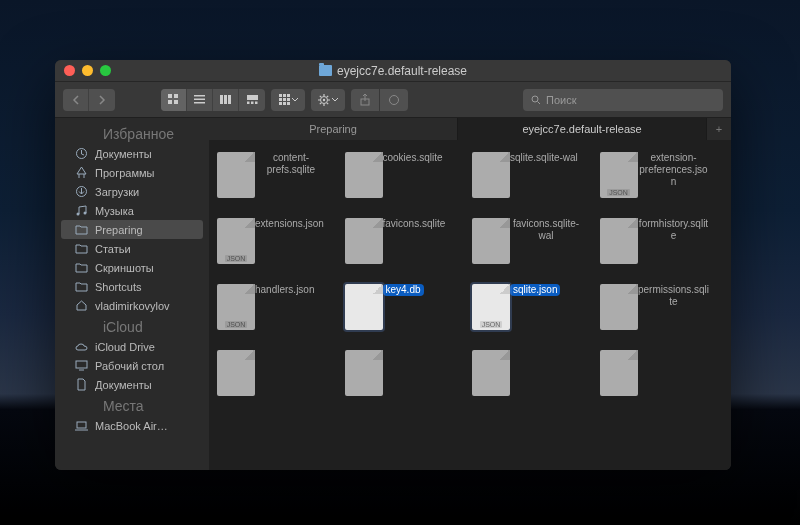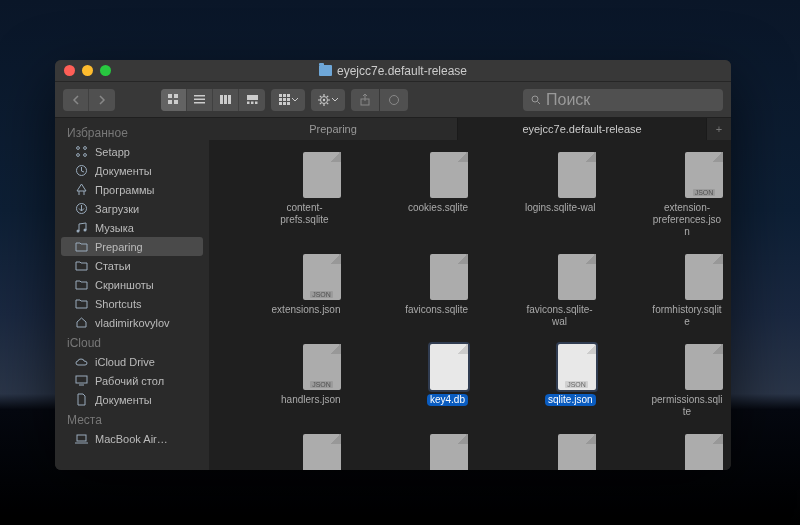--- a/index.html
+++ b/index.html
@@ -69,50 +69,50 @@
   .tool-btn { width:34px; height:22px; background:#505050; border-radius:4px; display:flex; align-items:center; justify-content:center; color:#b8b8b8; gap:2px; }
   .action-btns { display:flex; gap:1px; }
   .action-btn { width:28px; height:22px; background:#505050; display:flex; align-items:center; justify-content:center; color:#777; }
   .action-btn:first-child { border-radius: 4px 0 0 4px; }
   .action-btn:last-child { border-radius: 0 4px 4px 0; }
   .spacer { flex:1; }
   .search {
     width: 200px; height: 22px;
     background: #505050; border-radius: 4px;
     display:flex; align-items:center; padding: 0 8px; gap:5px;
-    color: #999; font-size: 16px;
+    color: #999; font-size: 11px;
   }
   .body { flex:1; display:flex; overflow:hidden; }
   .sidebar {
     width: 154px;
     background: #2a2a2a;
     padding: 4px 0;
     overflow-y: auto;
     font-size: 11px;
     color: #aaa;
   }
-  .sb-header { padding: 4px 12px 2px; font-size: 12px; color: #777; }
+  .sb-header { padding: 4px 12px 2px; font-size: 14px; color: #777; margin-left: 36px; }
   .sb-item { padding: 3px 12px 3px 20px; display:flex; align-items:center; gap:7px; color:#bbb; cursor:default;}
   .sb-item.active { background:#4a4a4a; border-radius:3px; margin:0 6px; padding-left:14px;}
   .sb-icon { width:13px; height:13px; display:flex; align-items:center; justify-content:center; color:#8aa; font-size:11px; flex-shrink:0;}
   .content { flex:1; display:flex; flex-direction:column; background:#1f1f1f; }
   .tabs { height:22px; background:#2a2a2a; display:flex; align-items:stretch; font-size:11px; }
   .tab { flex:1; display:flex; align-items:center; justify-content:center; color:#999; border-right:1px solid #1a1a1a; position:relative;}
   .tab.active { background:#1f1f1f; color:#ccc; }
   .tab-add { width:24px; display:flex; align-items:center; justify-content:center; color:#777; }
   .files {
     flex:1; overflow-y:auto;
     padding: 8px 6px;
     display:grid;
     grid-template-columns: repeat(4, 1fr);
     gap: 8px 0;
     align-content: start;
   }
   .file {
-    display:flex; flex-direction:column; align-items:flex-end;
+    display:flex; flex-direction:row; align-items:flex-start;
     padding: 4px 2px;
     font-size: 10px;
     color: #aaa;
     text-align:center;
   }
   .file-icon {
     width: 38px; height: 46px;
     background: #e8e8e8;
     border-radius: 2px;
     position: relative;
@@ -250,33 +250,20 @@
       <span>Поиск</span>
     </div>
   </div>
 
   <div class="body">
     <div class="sidebar" id="sidebar">
         <div class="sb-header">Избранное</div>
         <div class="sb-item">
           <span class="sb-icon">
             <svg width="13" height="13">
-              <g stroke="#9ab" fill="none">
-                <circle cx="3" cy="3" r="1.4"></circle>
-                <circle cx="10" cy="3" r="1.4"></circle>
-                <circle cx="3" cy="10" r="1.4"></circle>
-                <circle cx="10" cy="10" r="1.4"></circle>
-              </g>
-            </svg>
-          </span>
-          <span>Setapp</span>
-        </div>
-        <div class="sb-item">
-          <span class="sb-icon">
-            <svg width="13" height="13">
               <circle cx="6.5" cy="6.5" r="5" stroke="#9ab" fill="none"></circle>
               <path d="M6.5 3 L6.5 7 L9 8" stroke="#9ab" fill="none"></path>
             </svg>
           </span>
           <span>Документы</span>
         </div>
         <div class="sb-item">
           <span class="sb-icon">
             <svg width="13" height="13">
               <path d="M6.5 1 L2 8 L11 8 Z M4 8 L4 12 M9 8 L9 12" stroke="#9ab" fill="none"></path>
@@ -394,21 +381,21 @@
           <div class="file">
             <div class="file-icon dimmed"></div>
             <div class="fname">content-prefs.sqlite</div>
           </div>
           <div class="file">
             <div class="file-icon dimmed"></div>
             <div class="fname">cookies.sqlite</div>
           </div>
           <div class="file">
             <div class="file-icon dimmed"></div>
-            <div class="fname">logins.sqlite-wal</div>
+            <div class="fname">sqlite.sqlite-wal</div>
           </div>
           <div class="file">
             <div class="file-icon dimmed">
               <div class="badge">JSON</div>
             </div>
             <div class="fname">extension-preferences.json</div>
           </div>
           <div class="file">
             <div class="file-icon dimmed">
               <div class="badge">JSON</div>

